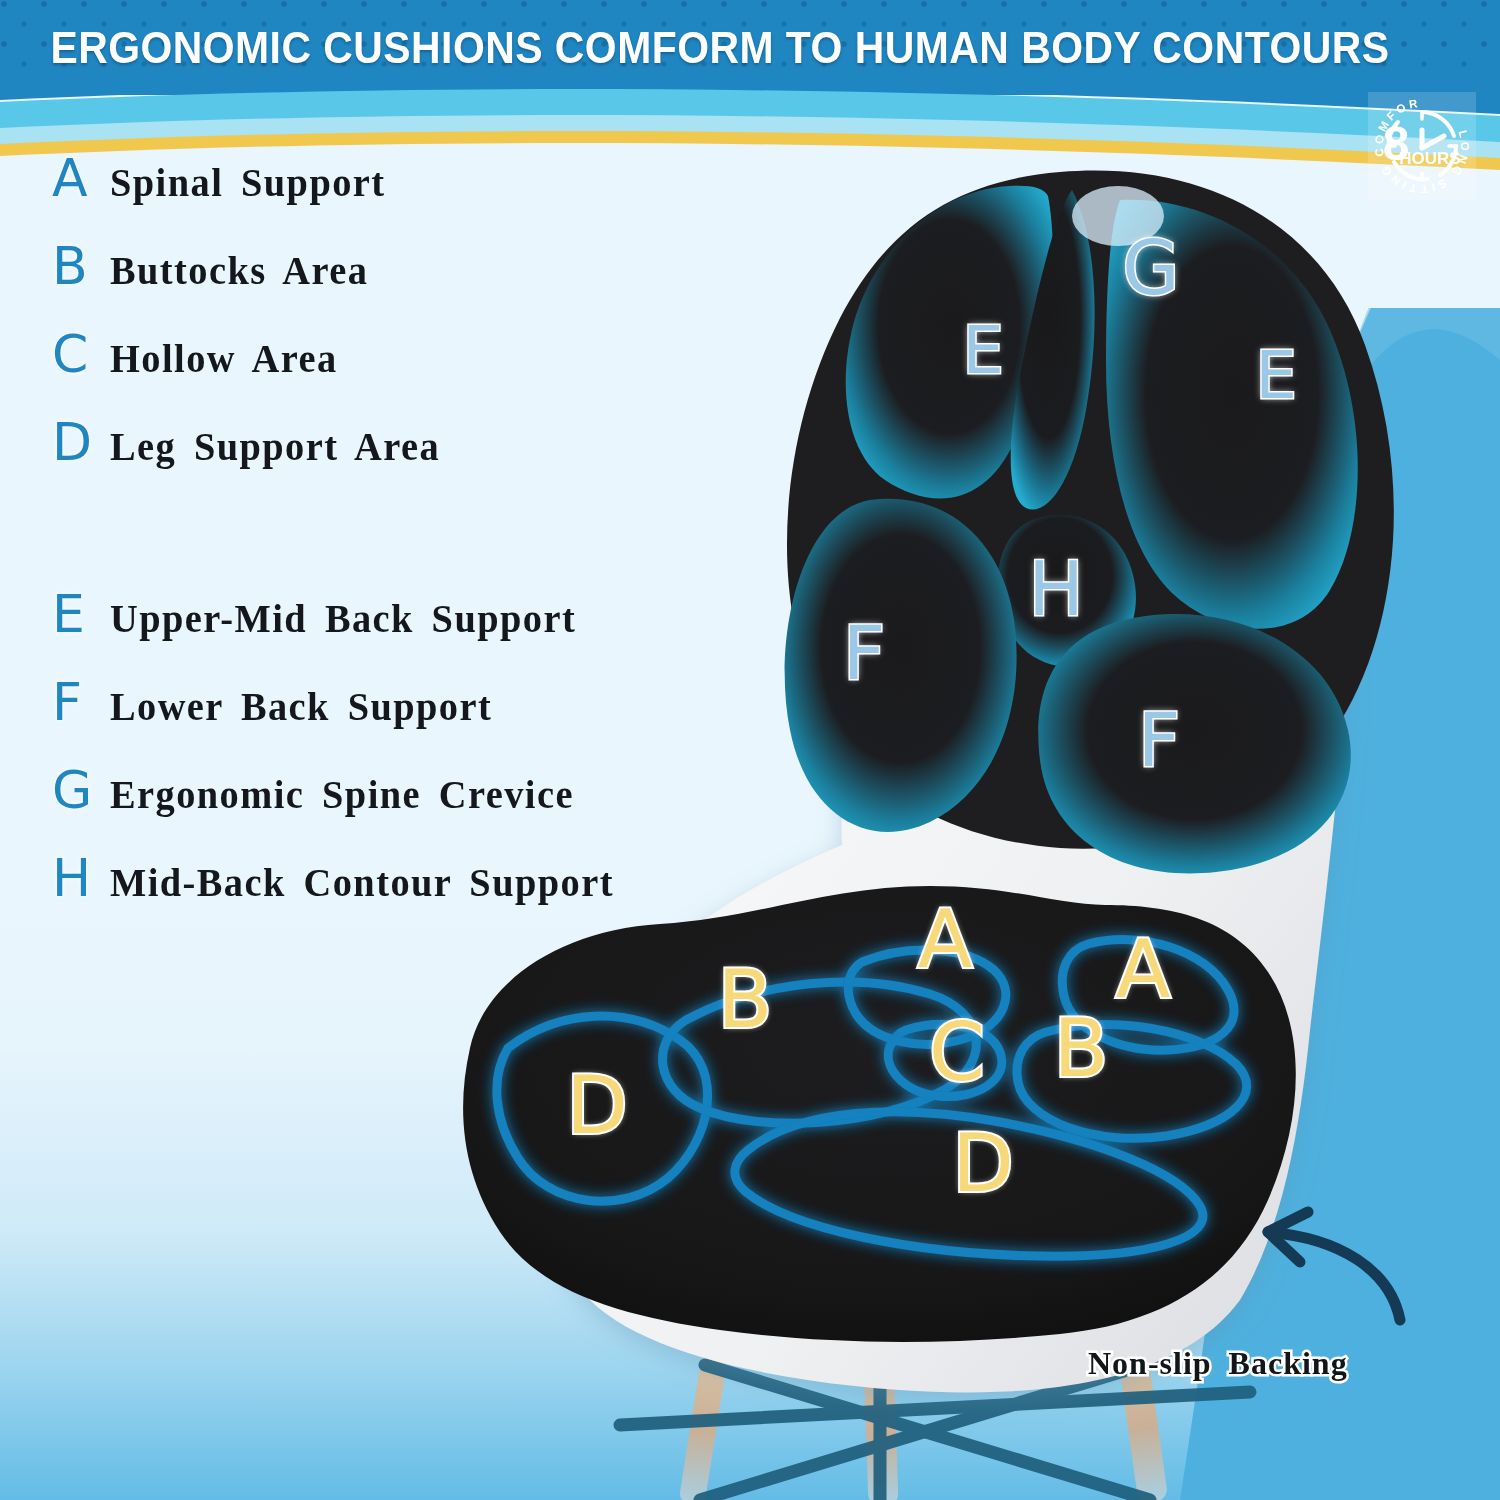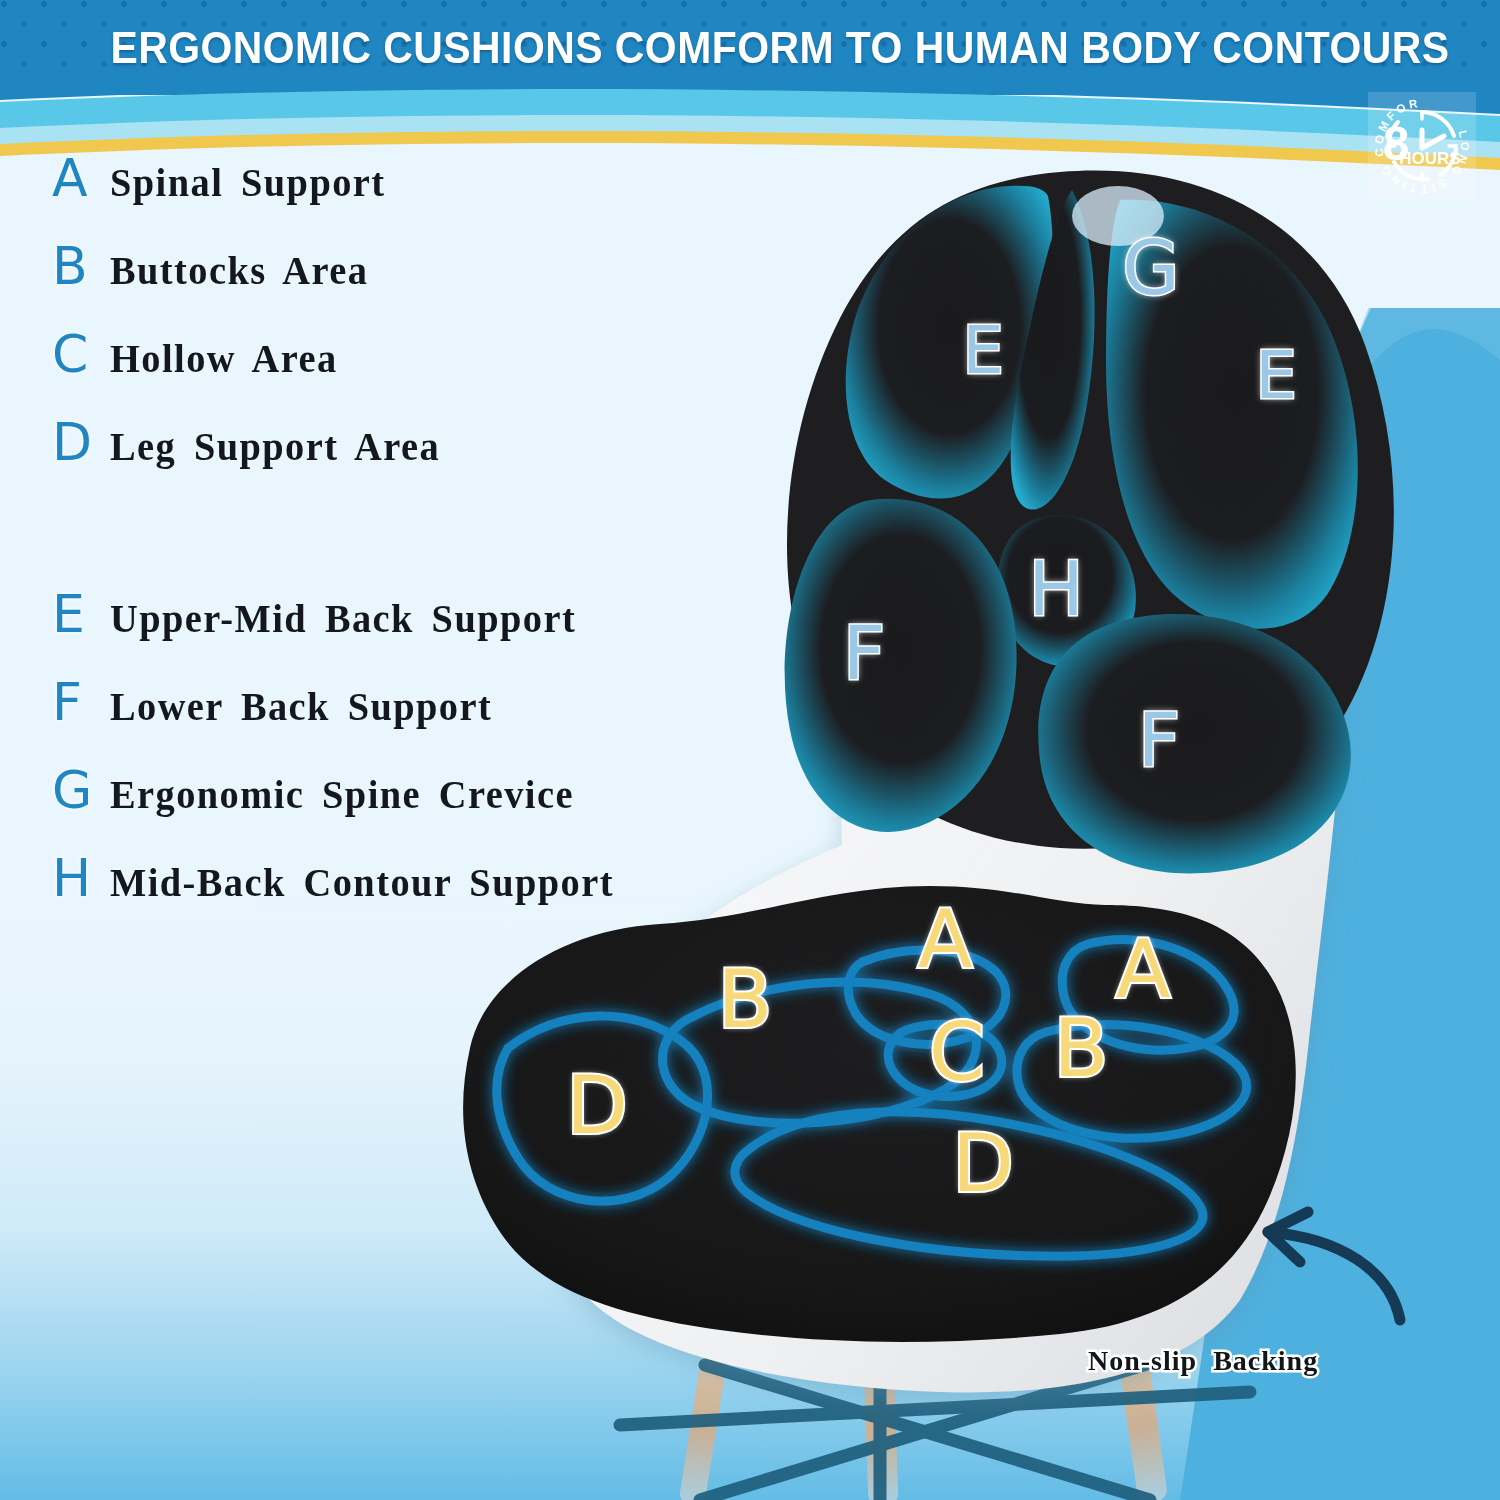--- a/index.html
+++ b/index.html
@@ -45,21 +45,21 @@
       radial-gradient(circle at 4px 4px, rgba(10,80,125,.40) 2.4px, rgba(10,80,125,0) 3.2px),
       radial-gradient(circle at 4px 4px, rgba(10,80,125,.34) 2.2px, rgba(10,80,125,0) 3.0px);
     background-size: 40px 40px, 40px 40px;
     background-position: 0 0, 20px 20px;
   }
   .banner-title {
     position: absolute;
     left: 0; right: 0;
     top: 50%;
     transform: translateY(-50%);
-    text-align: right;
+    text-align: left;
     color: #ffffff;
     font-size: 44px;
     font-weight: bold;
     letter-spacing: 0.5px;
     transform-origin: center;
     white-space: nowrap;
     text-shadow: 0 2px 3px rgba(8,60,95,.45);
   }
   .banner-title span { display: inline-block; transform: scaleX(.93); }
 
@@ -130,21 +130,21 @@
     paint-order: stroke fill;
     text-shadow: 0 0 6px rgba(255,255,255,.8);
   }
 
   
   .callout {
     position: absolute;
     left: 1088px; top: 1345px;
     font-family: "Liberation Serif", serif;
     font-weight: bold;
-    font-size: 28px;
+    font-size: 32px;
     color: #121619;
     letter-spacing: 1px;
     word-spacing: 8px;
     -webkit-text-stroke: 5px #ffffff;
     paint-order: stroke fill;
     white-space: nowrap;
   }
 </style>
 </head>
 <body>

